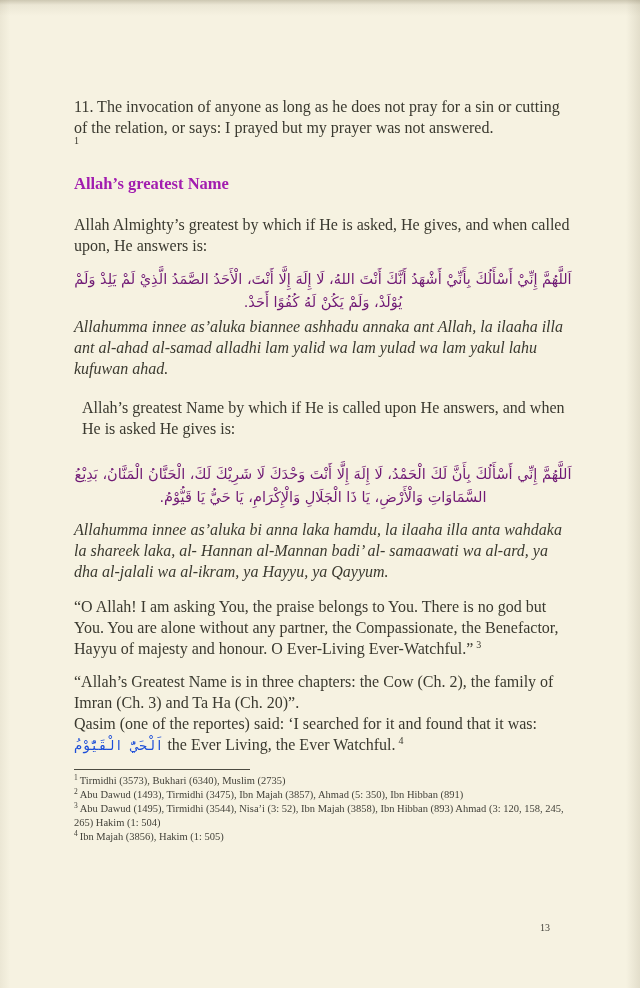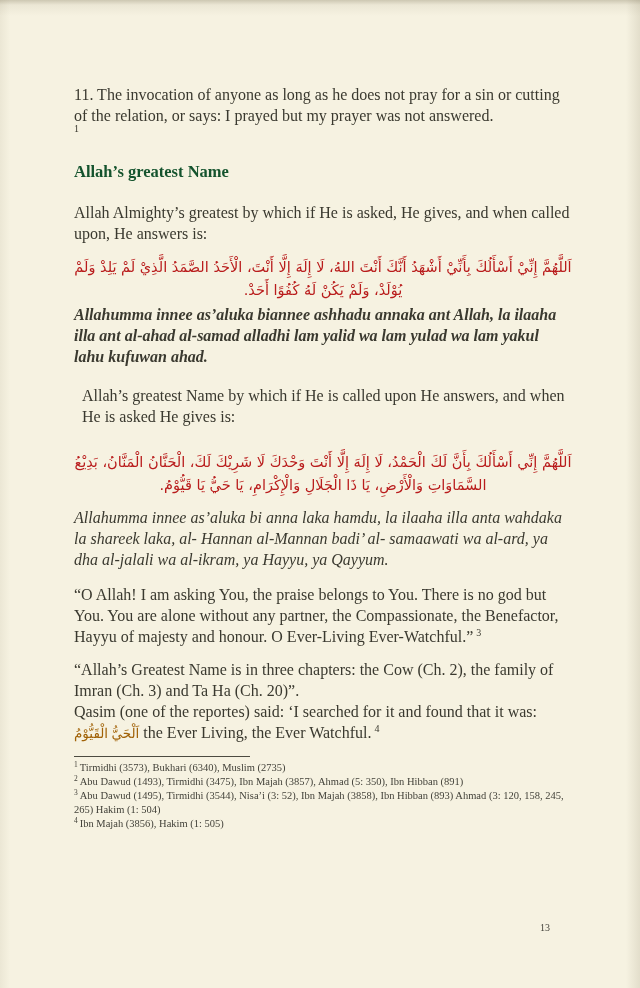--- a/index.html
+++ b/index.html
@@ -11,21 +11,21 @@
     position: relative;
     overflow: hidden;
     background:
       linear-gradient(180deg, rgba(110,100,70,0.30) 0px, rgba(110,100,70,0.08) 5px, rgba(110,100,70,0) 16px),
       linear-gradient(270deg, rgba(110,100,70,0.14) 0px, rgba(110,100,70,0) 14px),
       linear-gradient(90deg, rgba(110,100,70,0.08) 0px, rgba(110,100,70,0) 10px),
       #f6f2e1;
   }
   .page-content {
     position: absolute;
-    top: 0; left: 0;
+    top: 12px; left: 0;
     width: 640px;
     box-sizing: border-box;
     padding: 84px 68px 0 74px;
   }
   .para {
     font-size: 16px;
     line-height: 21px;
     text-align: left;
   }
   .sup-row {
@@ -34,53 +34,53 @@
     height: 13px;
   }
   sup {
     font-size: 10px;
     line-height: 0;
     vertical-align: super;
   }
   .heading {
     font-size: 16.5px;
     font-weight: bold;
-    color: #14532d;
+    color: #a21caf;
     margin: 0;
     margin-top: 22px;
     line-height: 21px;
   }
   .mt-intro1 { margin-top: 20px; }
   .arabic {
     direction: rtl;
     font-family: "DejaVu Sans", sans-serif;
     font-size: 14.5px;
     line-height: 23px;
     text-align: center;
-    color: #b91c1c;
+    color: #701a75;
   }
   .mt-arabic1 { margin-top: 12px; }
   .translit {
     font-style: italic;
     font-size: 16px;
     line-height: 21px;
   }
-  .mt-translit1 { margin-top: 2px; font-weight: bold; }
+  .mt-translit1 { margin-top: 2px; }
   .mt-translation1 { margin-top: 14px; }
   .mt-intro2 { margin-top: 18px; margin-left: 8px; }
   .mt-arabic2 { margin-top: 24px; }
   .mt-translit2 { margin-top: 10px; }
   .mt-translation2 { margin-top: 14px; }
   .mt-chapters { margin-top: 12px; }
   .inline-arabic {
     direction: rtl;
     unicode-bidi: isolate;
-    font-family: Liberation Serif, serif;
+    font-family: Liberation Mono, monospace;
     font-size: 13.5px;
-    color: #a16207;
+    color: #1d4ed8;
   }
   .footnotes {
     margin-top: 12px;
   }
   .fn-rule {
     width: 176px;
     height: 0;
     border: none;
     border-top: 1.5px solid #4c4b41;
     margin: 0 0 4px 0;

